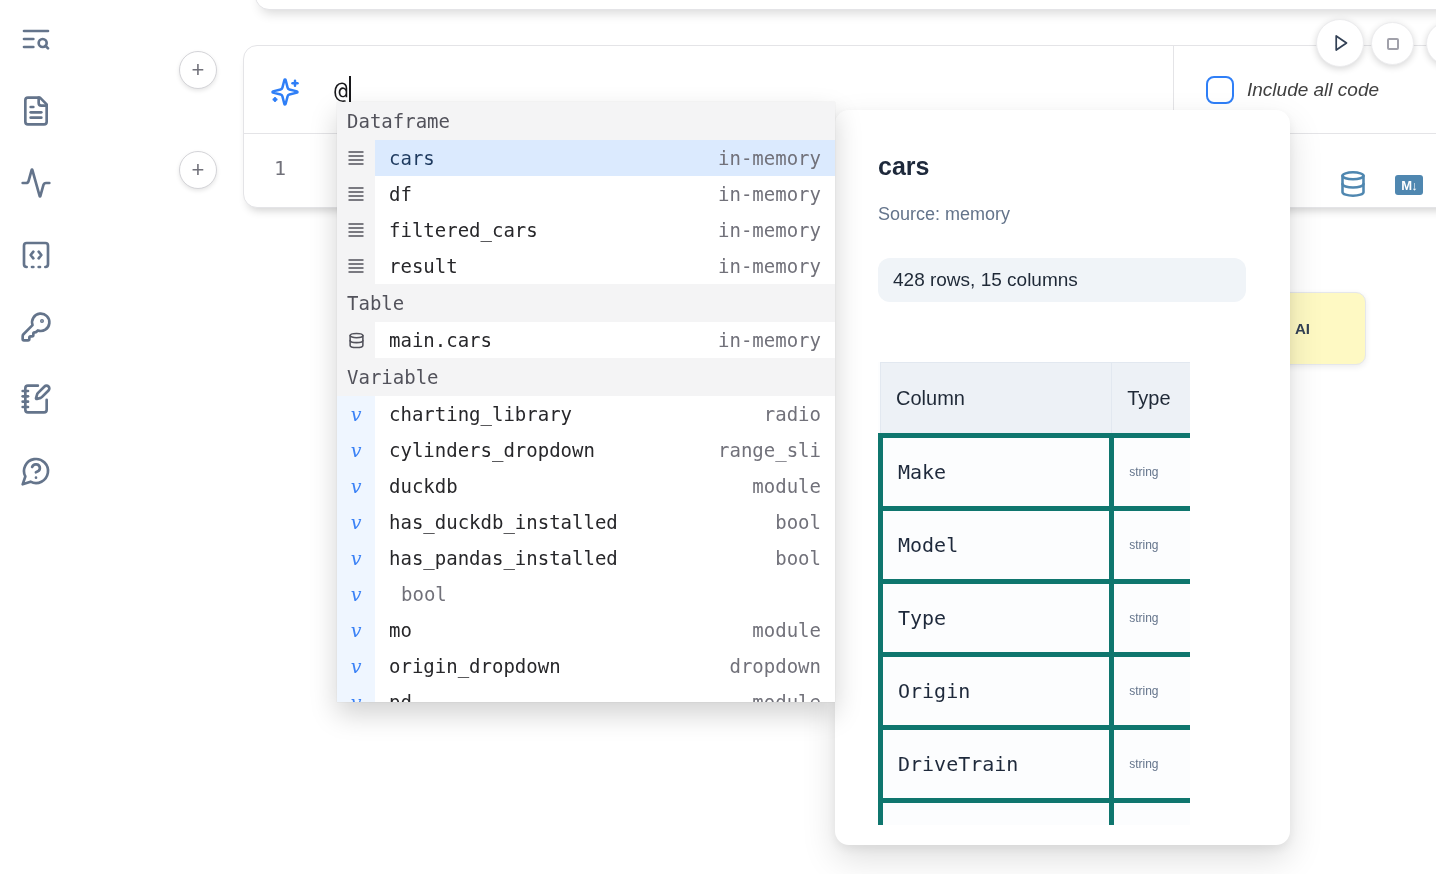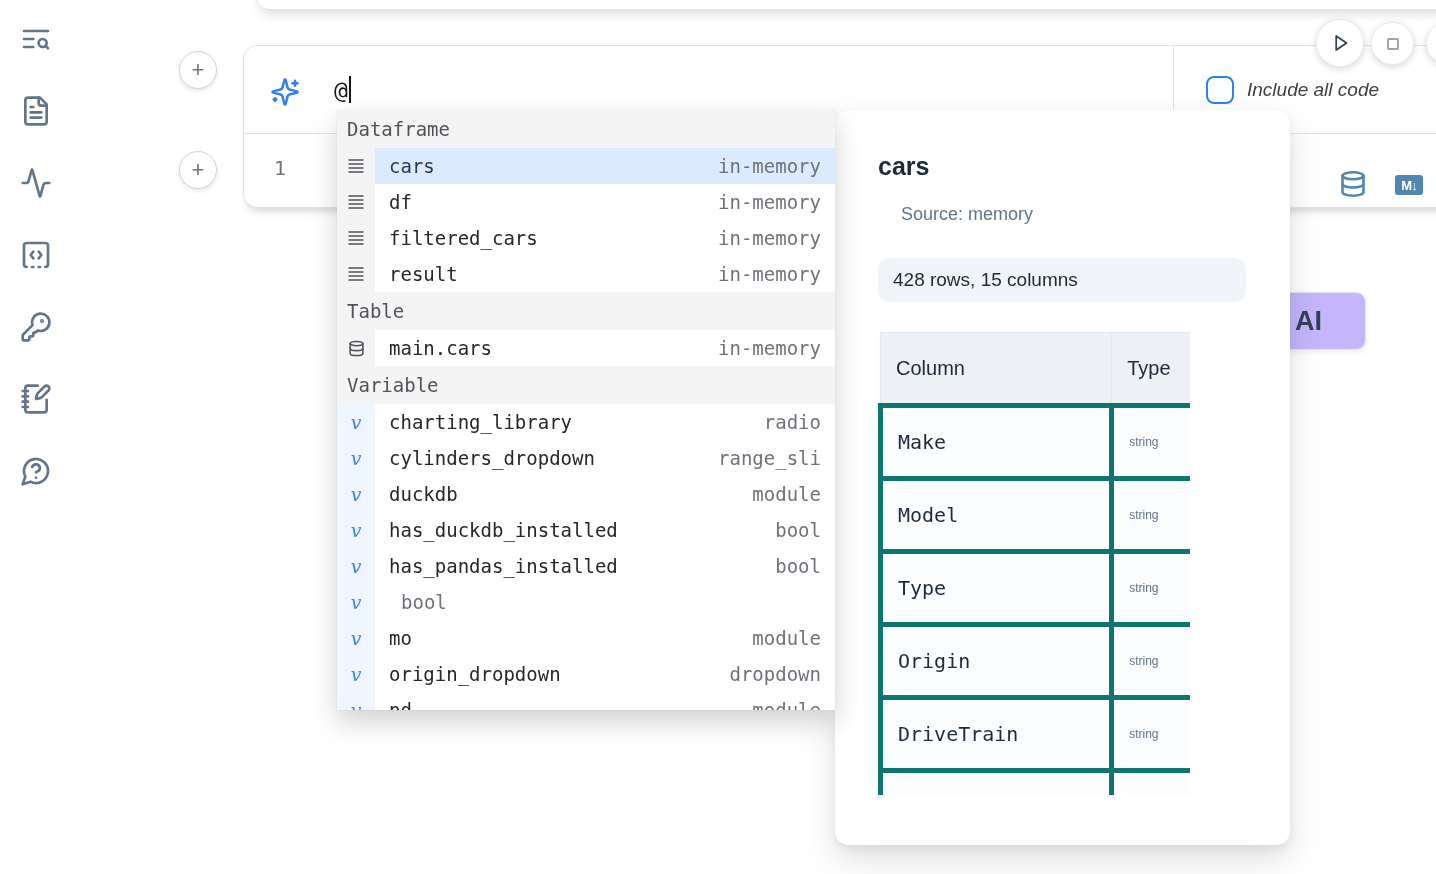--- a/index.html
+++ b/index.html
@@ -66,30 +66,30 @@
     position:absolute; border-radius:50%; background:#fff; border:1px solid #ececee;
     box-shadow:0 2px 7px rgba(0,0,0,.16); display:flex; align-items:center; justify-content:center;
     cursor:pointer; z-index:15;
   }
   .btn-play{ left:1316px; top:19px; width:48px; height:48px; }
   .btn-stop{ left:1371px; top:22px; width:43px; height:43px; }
   .btn-extra{ left:1426px; top:22px; width:43px; height:43px; }
 
   
   .ai-card{
-    position:absolute; left:1252px; top:292px; width:114px; height:58px;
-    background:#c4b5fd; border:1px solid #e5e7eb; border-radius:10px;
+    position:absolute; left:1252px; top:292px; width:114px; height:73px;
+    background:#fef9c3; border:1px solid #e5e7eb; border-radius:10px;
     box-shadow:0 2px 6px rgba(0,0,0,.08); z-index:5;
     display:flex; align-items:center; padding-left:42px;
-    font-size:27px; font-weight:bold; color:#334155; cursor:pointer;
+    font-size:15px; font-weight:bold; color:#334155; cursor:pointer;
   }
 
   
   .dropdown{
-    position:absolute; left:337px; top:110px; width:498px; height:600px;
+    position:absolute; left:337px; top:102px; width:498px; height:600px;
     background:#fff; z-index:40; overflow:hidden;
     box-shadow:0 12px 26px rgba(0,0,0,.18), 0 0 1px rgba(0,0,0,.12);
     font-family:"DejaVu Sans Mono",monospace; font-size:19px;
   }
   .ac-header{
     height:38px; line-height:38px; background:#f4f4f5; color:#52525b; padding-left:10px;
   }
   .ac-row{ height:36px; display:flex; align-items:stretch; cursor:pointer; }
   .ac-gutter{
     width:38px; flex:0 0 38px; display:flex; align-items:center; justify-content:center;
@@ -108,28 +108,28 @@
   .v-glyph{ font-family:"DejaVu Serif",serif; font-style:italic; font-size:19px; color:#3b82f6; }
   .ac-gutter svg{ display:block; }
 
   
   .panel{
     position:absolute; left:835px; top:110px; width:455px; height:735px;
     background:#fff; border-radius:14px; z-index:30;
     box-shadow:0 4px 10px rgba(0,0,0,.06), 0 14px 34px rgba(0,0,0,.13);
   }
   .panel-title{ position:absolute; left:43px; top:42px; font-size:25px; font-weight:bold; color:#1e293b; }
-  .panel-source{ position:absolute; left:43px; top:94px; font-size:18px; color:#64748b;margin-left:23px; }
+  .panel-source{ position:absolute; left:43px; top:94px; font-size:18px; color:#64748b; }
   .panel-pill{
     position:absolute; left:43px; top:148px; width:368px; height:44px;
     background:#f0f4f8; border-radius:12px; line-height:44px; padding-left:15px;
     font-size:19px; color:#1f2937;
   }
   .panel-table-wrap{
-    position:absolute; left:43px; top:222px; width:312px; height:463px; overflow:hidden;
+    position:absolute; left:43px; top:252px; width:312px; height:463px; overflow:hidden;
   }
   .panel-table{ width:368px; border-collapse:collapse; background:#fcfdfe; }
   .panel-table th{
     height:73px; background:#edf1f6; border:1px solid #e2e8f0; text-align:left;
     padding-left:15px; font-size:20px; font-weight:normal; color:#1f2937;
   }
   .panel-table td{ height:73px; border:5px solid #0f766e; padding-left:15px; }
   .td-col{ width:234px; font-family:"DejaVu Sans Mono",monospace; font-size:20px; color:#1e293b; }
   .td-type{ width:134px; font-size:12px; color:#64748b; }
 </style>

